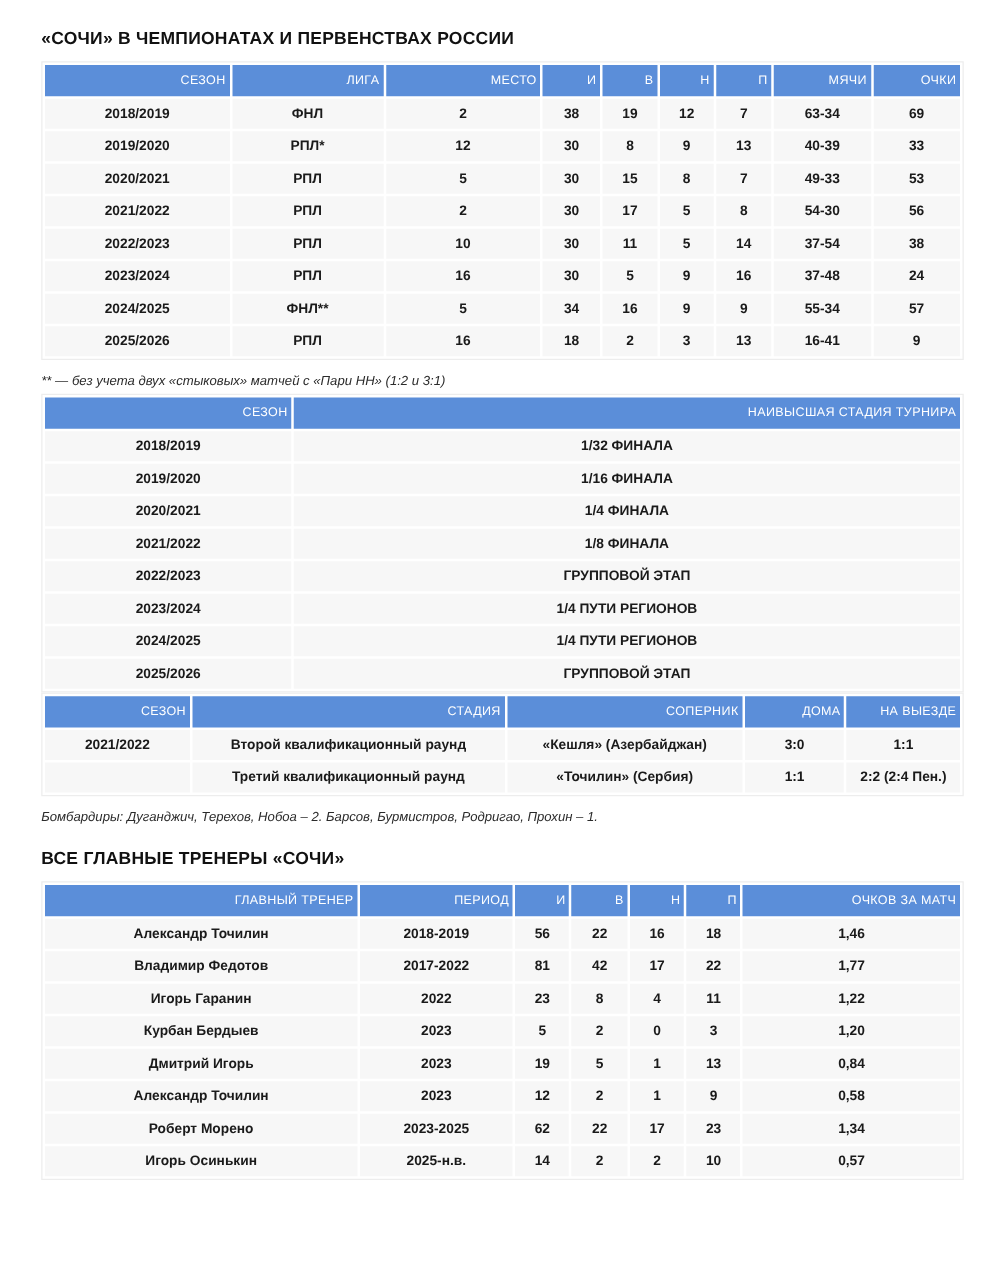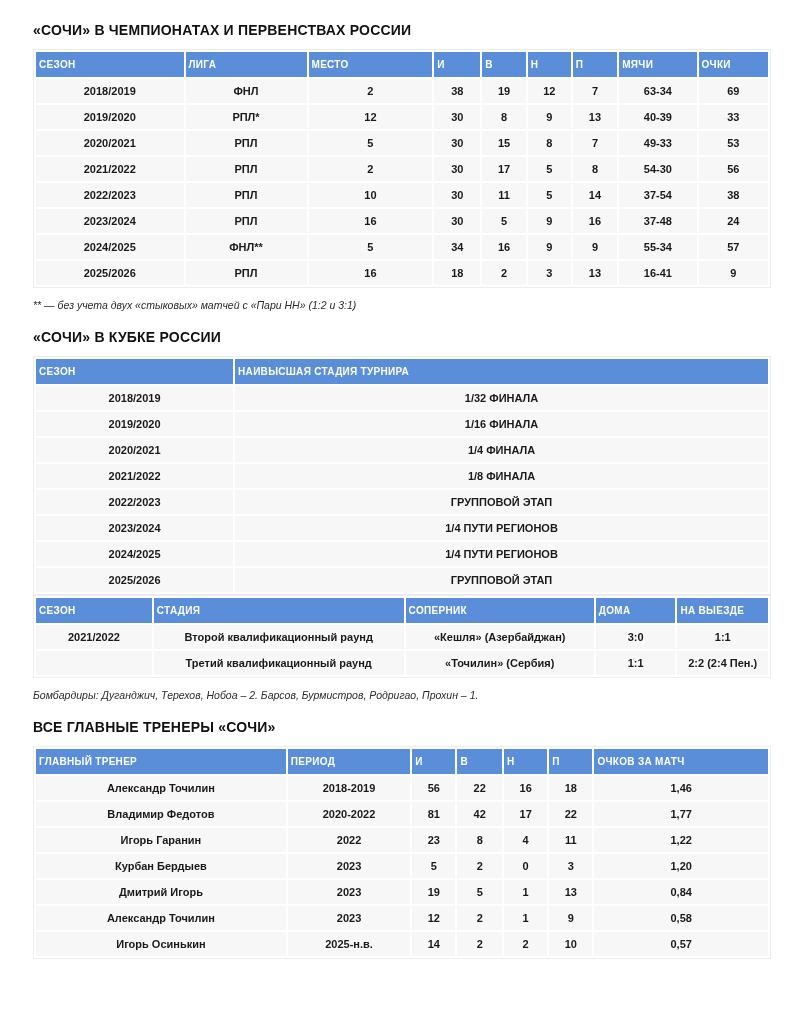--- a/index.html
+++ b/index.html
@@ -34,22 +34,22 @@
     border-collapse:separate;
     border-spacing:2px;
     background:#ffffff;
     border:1px solid var(--table-border);
     table-layout:fixed;
   }
   th{
     background:var(--header-bg);
     color:var(--header-text);
     font-size:10px;
-    font-weight:bold;
-    text-align:left;
+    font-weight:normal;
+    text-align:right;
     padding:7px 3px;
     letter-spacing:.3px;
     text-transform:uppercase;
     overflow:hidden;
     white-space:nowrap;
   }
   td{
     background:var(--row-bg);
     color:var(--cell-text);
     font-size:11px;
@@ -191,21 +191,20 @@
             <td>9</td>
           </tr>
         </tbody>
       </table>
     <div class="footnotes">
       <div class="footnote">** — без учета двух «стыковых» матчей с «Пари НН» (1:2 и 3:1)</div>
     </div>
   </section>
 
   <section>
-    <h2 class="section-title">«СОЧИ» В КУБКЕ РОССИИ</h2>
     <table>
         <colgroup>
           <col style="width: 27%;">
           <col style="width: 73%;">
         </colgroup>
         <thead>
           <tr>
             <th>СЕЗОН</th>
             <th>НАИВЫСШАЯ СТАДИЯ ТУРНИРА</th>
           </tr>
@@ -315,21 +314,21 @@
             <td>Александр Точилин</td>
             <td>2018-2019</td>
             <td>56</td>
             <td>22</td>
             <td>16</td>
             <td>18</td>
             <td>1,46</td>
           </tr>
           <tr>
             <td>Владимир Федотов</td>
-            <td>2020-2022</td>
+            <td>2017-2022</td>
             <td>81</td>
             <td>42</td>
             <td>17</td>
             <td>22</td>
             <td>1,77</td>
           </tr>
           <tr>
             <td>Игорь Гаранин</td>
             <td>2022</td>
             <td>23</td>
@@ -359,20 +358,29 @@
           <tr>
             <td>Александр Точилин</td>
             <td>2023</td>
             <td>12</td>
             <td>2</td>
             <td>1</td>
             <td>9</td>
             <td>0,58</td>
           </tr>
           <tr>
+            <td>Роберт Морено</td>
+            <td>2023-2025</td>
+            <td>62</td>
+            <td>22</td>
+            <td>17</td>
+            <td>23</td>
+            <td>1,34</td>
+          </tr>
+          <tr>
             <td>Игорь Осинькин</td>
             <td>2025-н.в.</td>
             <td>14</td>
             <td>2</td>
             <td>2</td>
             <td>10</td>
             <td>0,57</td>
           </tr>
         </tbody>
       </table>

